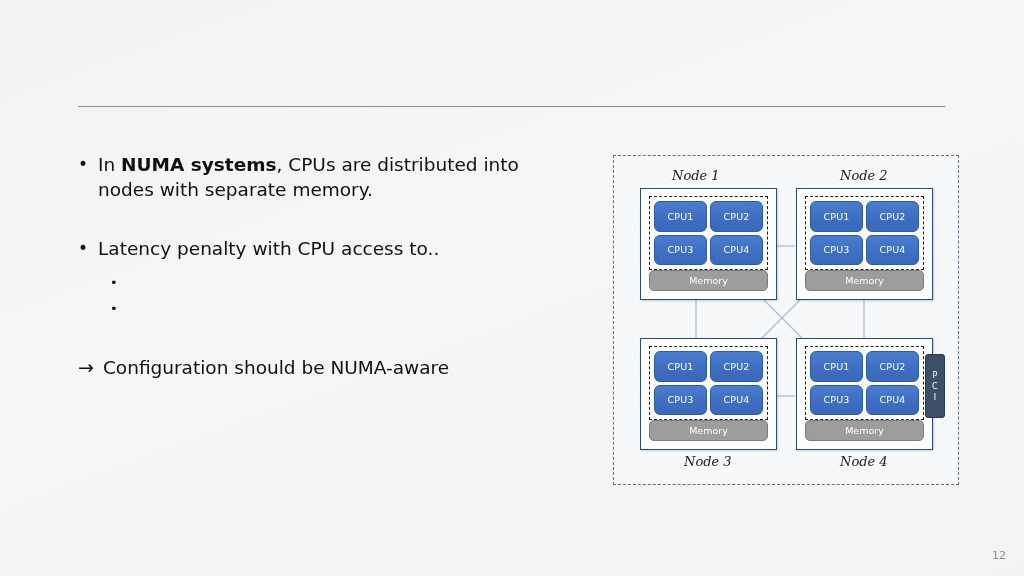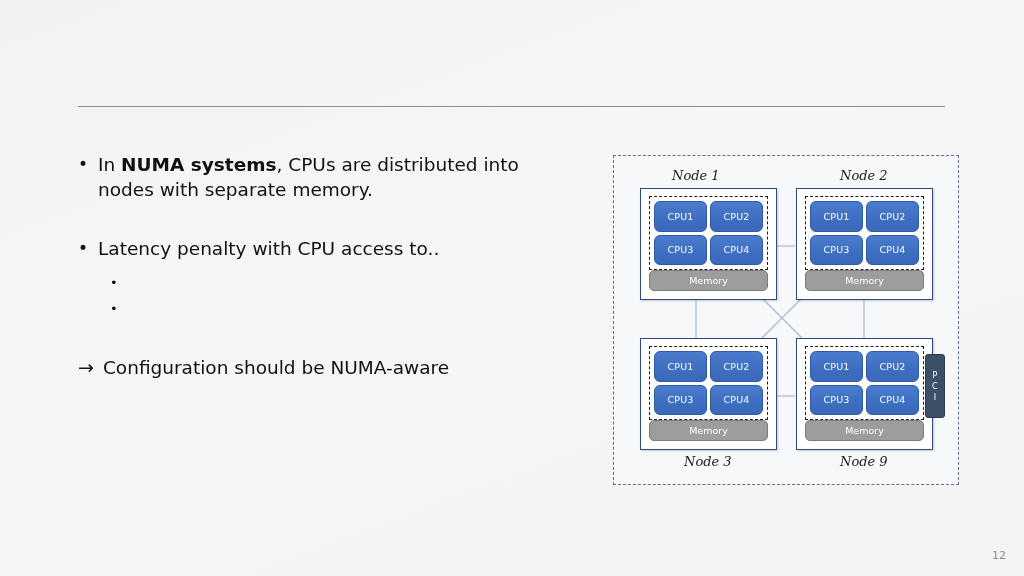--- a/index.html
+++ b/index.html
@@ -296,21 +296,21 @@
 
     <div class="node" style="left:182px; top:182px;">
       <div class="cpu-group">
         <div class="cpu">CPU1</div>
         <div class="cpu">CPU2</div>
         <div class="cpu">CPU3</div>
         <div class="cpu">CPU4</div>
       </div>
       <div class="memory">Memory</div>
     </div>
-    <div class="node-label" style="left:226px; top:298px;">Node 9</div>
+    <div class="node-label" style="left:226px; top:298px;">Node 4</div>
 
     <div class="pci" style="left:311px; top:198px;">
       <span>P</span>
       <span>C</span>
       <span>I</span>
     </div>
 
   </div>
 
   <div class="page-num">12</div>

